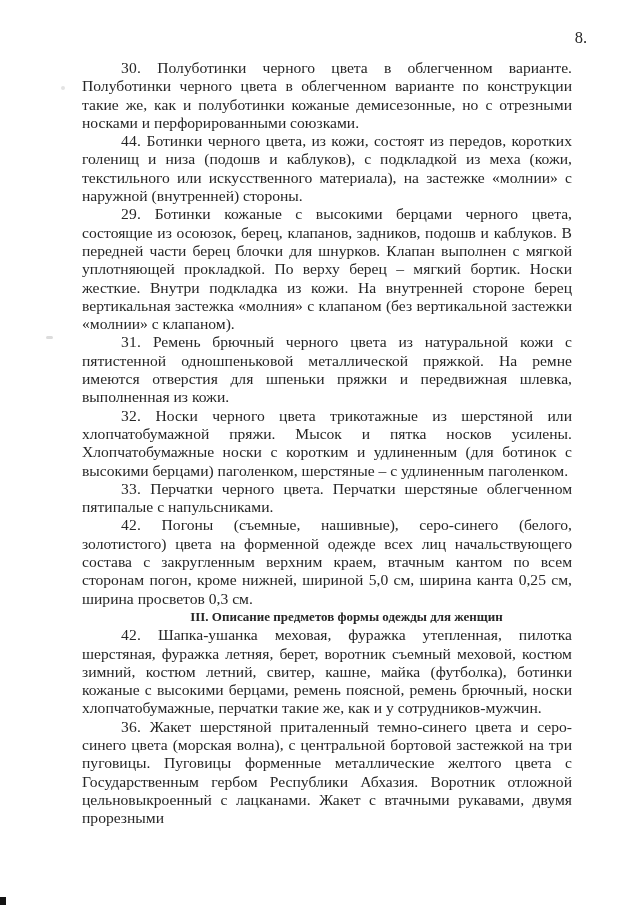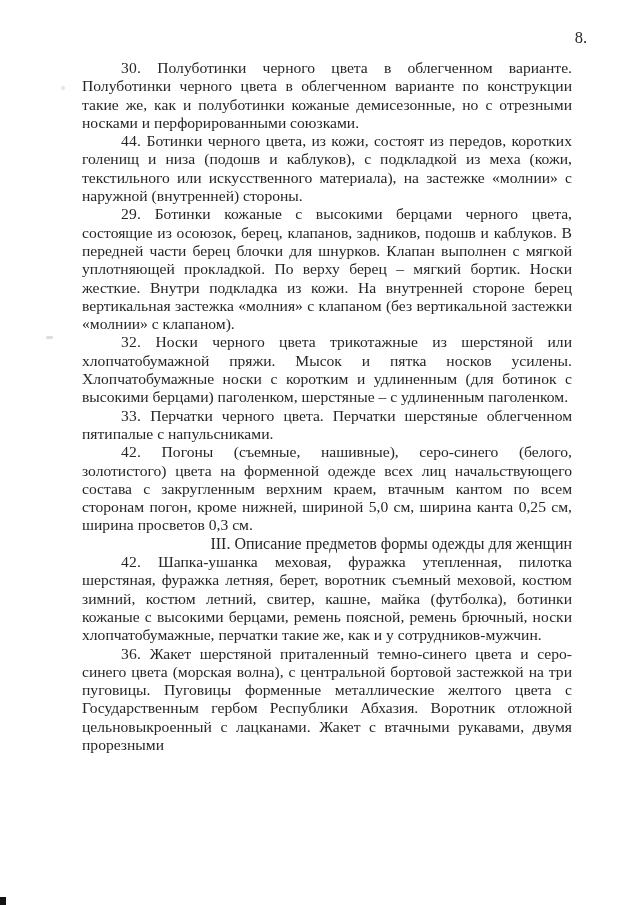--- a/index.html
+++ b/index.html
@@ -33,23 +33,23 @@
     text-align: justify;
   }
   .content p {
     margin: 0;
     text-indent: 39px;
   }
   .content .num {
     letter-spacing: 0.2px;
   }
   .heading {
-    font-size: 16px;
-    font-weight: normal;
-    text-align: right;
+    font-size: 13px;
+    font-weight: bold;
+    text-align: center;
     text-indent: 0;
     margin: 5px 0 14px 0;
   }
   
   .speck-a {
     position: absolute;
     left: 46px; top: 336px;
     width: 7px; height: 3px;
     background: #dcdcdc;
     border-radius: 2px;
@@ -77,20 +77,21 @@
 
   <div class="content">
 
     <p><span class="num">30.</span> <span>Полуботинки черного цвета в облегченном варианте. Полуботинки черного цвета в облегченном варианте по конструкции такие же, как и полуботинки кожаные демисезонные, но с отрезными носками и перфорированными союзками.</span></p>
 
     <p><span class="num">44.</span> <span>Ботинки черного цвета, из кожи, состоят из передов, коротких голенищ и низа (подошв и каблуков), с подкладкой из меха (кожи, текстильного или искусственного материала), на застежке «молнии» с наружной (внутренней) стороны.</span></p>
 
     <p><span class="num">29.</span> <span>Ботинки кожаные с высокими берцами черного цвета, состоящие из осоюзок, берец, клапанов, задников, подошв и каблуков. В передней части берец блочки для шнурков. Клапан выполнен с мягкой уплотняющей прокладкой. По верху берец – мягкий бортик. Носки жесткие. Внутри подкладка из кожи. На внутренней стороне берец вертикальная застежка «молния» с клапаном (без вертикальной застежки «молнии» с клапаном).</span></p>
 
 
+    <p><span class="num">31.</span> <span>Ремень брючный черного цвета из натуральной кожи с пятистенной одношпеньковой металлической пряжкой. На ремне имеются отверстия для шпеньки пряжки и передвижная шлевка, выполненная из кожи.</span></p>
 
     <p><span class="num">32.</span> <span>Носки черного цвета трикотажные из шерстяной или хлопчатобумажной пряжи. Мысок и пятка носков усилены. Хлопчатобумажные носки с коротким и удлиненным (для ботинок с высокими берцами) паголенком, шерстяные – с удлиненным паголенком.</span></p>
 
     <p><span class="num">33.</span> <span>Перчатки черного цвета. Перчатки шерстяные облегченном пятипалые с напульсниками.</span></p>
 
     <p><span class="num">42.</span> <span>Погоны (съемные, нашивные), серо-синего (белого, золотистого) цвета на форменной одежде всех лиц начальствующего состава с закругленным верхним краем, втачным кантом по всем сторонам погон, кроме нижней, шириной 5,0 см, ширина канта 0,25 см, ширина просветов 0,3 см.</span></p>
 
     <p class="heading">III. Описание предметов формы одежды для женщин</p>
 
     <p><span class="num">42.</span> <span>Шапка-ушанка меховая, фуражка утепленная, пилотка шерстяная, фуражка летняя, берет, воротник съемный меховой, костюм зимний, костюм летний, свитер, кашне, майка (футболка), ботинки кожаные с высокими берцами, ремень поясной, ремень брючный, носки хлопчатобумажные, перчатки такие же, как и у сотрудников-мужчин.</span></p>

